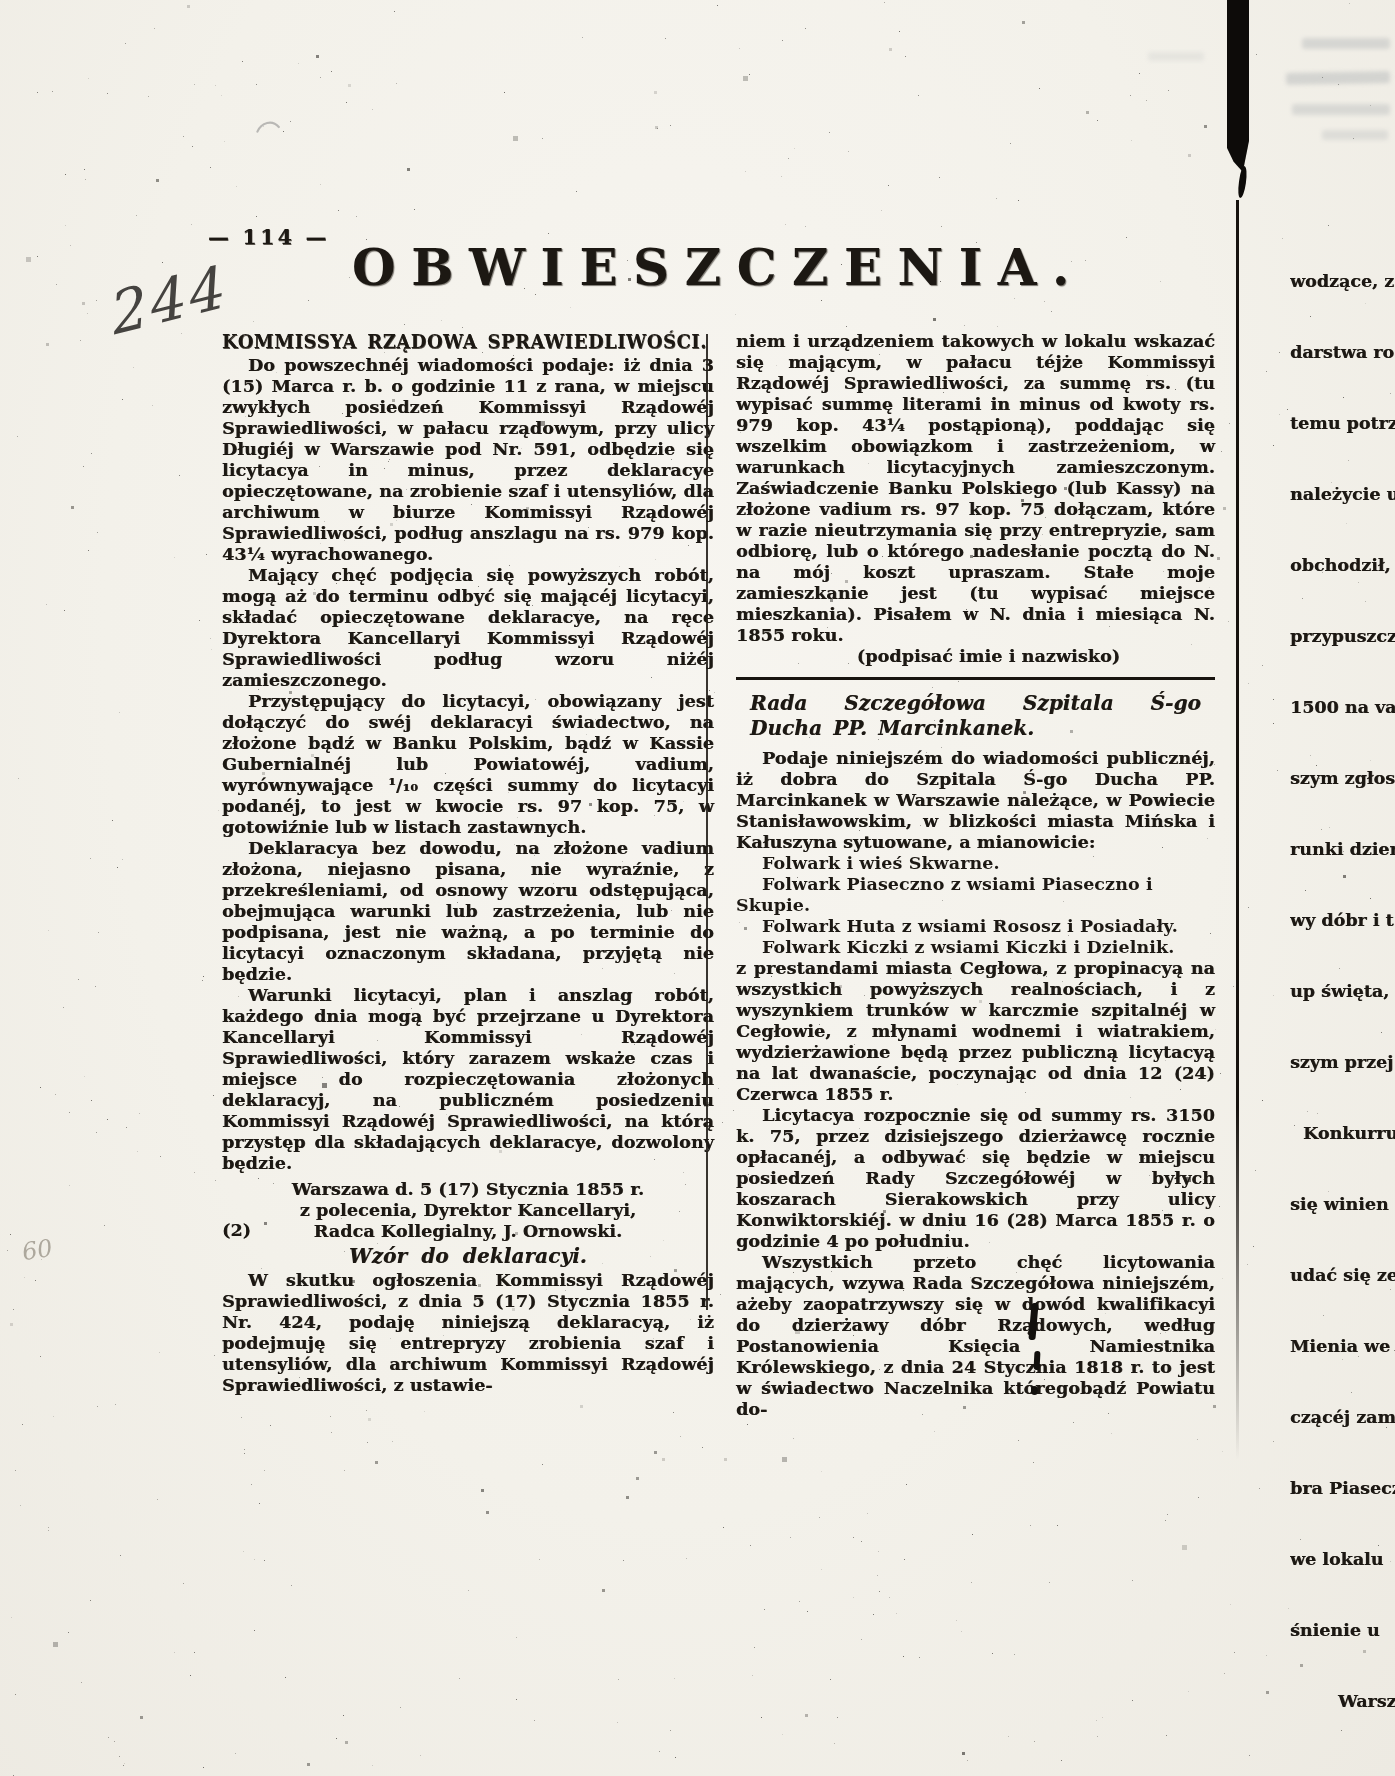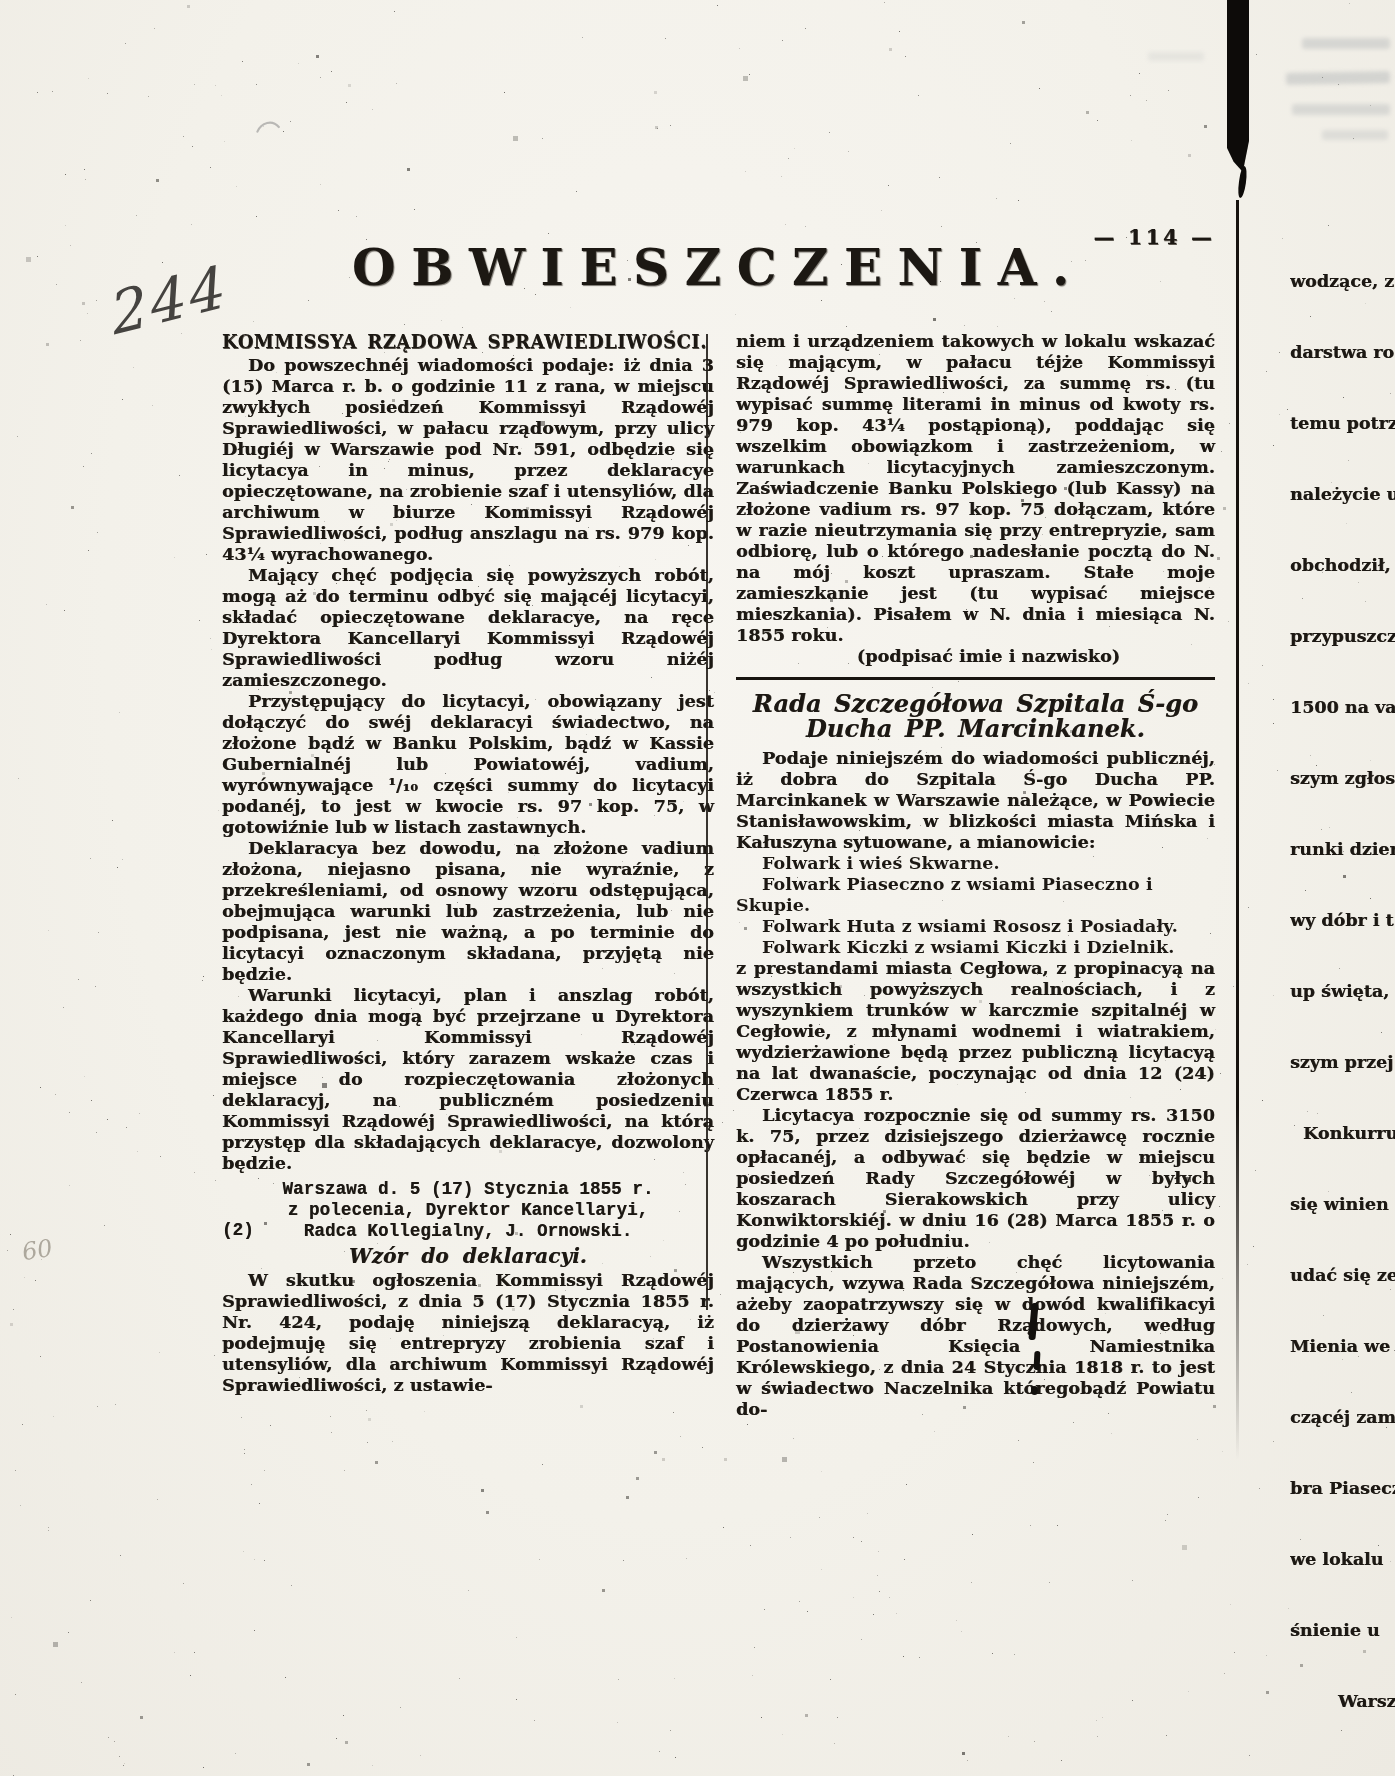--- a/index.html
+++ b/index.html
@@ -2,42 +2,42 @@
 <html><head>
 <meta charset="utf-8">
 <style>
   html,body{margin:0;padding:0;background:#6b6b6b;}
   .page{
     position:relative;width:1395px;height:1776px;overflow:hidden;
     background:radial-gradient(ellipse at 48% 35%, #f7f5f0 0%, #f3f1ea 55%, #edeae2 100%);
     font-family:"DejaVu Serif","Liberation Serif",serif;color:#1c1813;
   }
   .speckles{position:absolute;left:0;top:0;width:1px;height:1px;pointer-events:none;}
-  .page-number{position:absolute;left:222px;top:224px;width:993px;text-align:right;
+  .page-number{position:absolute;left:208px;top:224px;width:993px;text-align:left;
     font-size:21px;font-weight:700;letter-spacing:3px;
     text-shadow:0.5px 0.5px 0.6px rgba(25,20,12,.7);}
   .masthead{position:absolute;left:222px;top:238px;width:993px;margin:0;text-align:center;
     font-size:50px;font-weight:700;letter-spacing:.31em;white-space:nowrap;
     text-shadow:1px 1px 1px rgba(20,15,8,.55);}
   .col{position:absolute;text-align:justify;font-size:17.5px;line-height:21px;
     font-weight:700;letter-spacing:.1px;}
   .col p{margin:0;text-indent:26px;text-shadow:.4px .4px .5px rgba(25,20,12,.72);}
   .noindent{text-indent:0 !important;}
   .col-left{left:222px;top:331px;width:492px;}
   .col-mid{left:736px;top:331px;width:479px;}
   .colheading{font-size:18px;letter-spacing:.5px;margin:0 7px 3px 0;
     text-align:justify;text-align-last:justify;text-shadow:.5px .5px .6px rgba(25,20,12,.75);}
   .dateline{margin-top:5px;text-align:center;position:relative;text-shadow:.4px .4px .5px rgba(25,20,12,.72);}
-  .dateline span{display:block;font-family:Liberation Mono, monospace;}
+  .dateline span{display:block;}
   .ref-left{position:absolute;left:0;bottom:1px;}
   .subheading{font-style:italic;text-align:center;font-size:20px;word-spacing:7px;
     margin:4px 0 3px;text-shadow:.4px .4px .5px rgba(25,20,12,.7);}
   .signature-note{text-align:center;margin-top:2px;text-indent:0;}
   .mid-rule{height:3px;background:#18140f;margin:10px 0 11px;}
-  .section-heading{font-style:italic;text-align:center;font-size:24px;line-height:25px;
+  .section-heading{font-style:italic;font-size:20px;line-height:25px;
     margin:0 14px 7px;word-spacing:4px;text-shadow:.4px .4px .5px rgba(25,20,12,.7);}
   .folwark-list{margin:0;}
   .folwark-list div{text-indent:26px;text-align:left;}
   .divider-v1{position:absolute;left:706px;top:334px;width:2px;height:976px;background:#241f19;opacity:.9;}
   .bar-thick{position:absolute;left:1227px;top:0;width:22px;height:172px;background:#0d0b09;
     clip-path:polygon(0 0,100% 0,100% 82%,72% 100%,30% 94%,0 86%);}
   .bar-drip{position:absolute;left:1239px;top:166px;width:7px;height:32px;background:#0d0b09;
     border-radius:45% 55% 50% 50%;transform:rotate(8deg);}
   .divider-v2{position:absolute;left:1236px;top:200px;width:3px;height:1260px;
     background:linear-gradient(#16120e 0%,#16120e 72%,rgba(22,18,14,0) 100%);}

